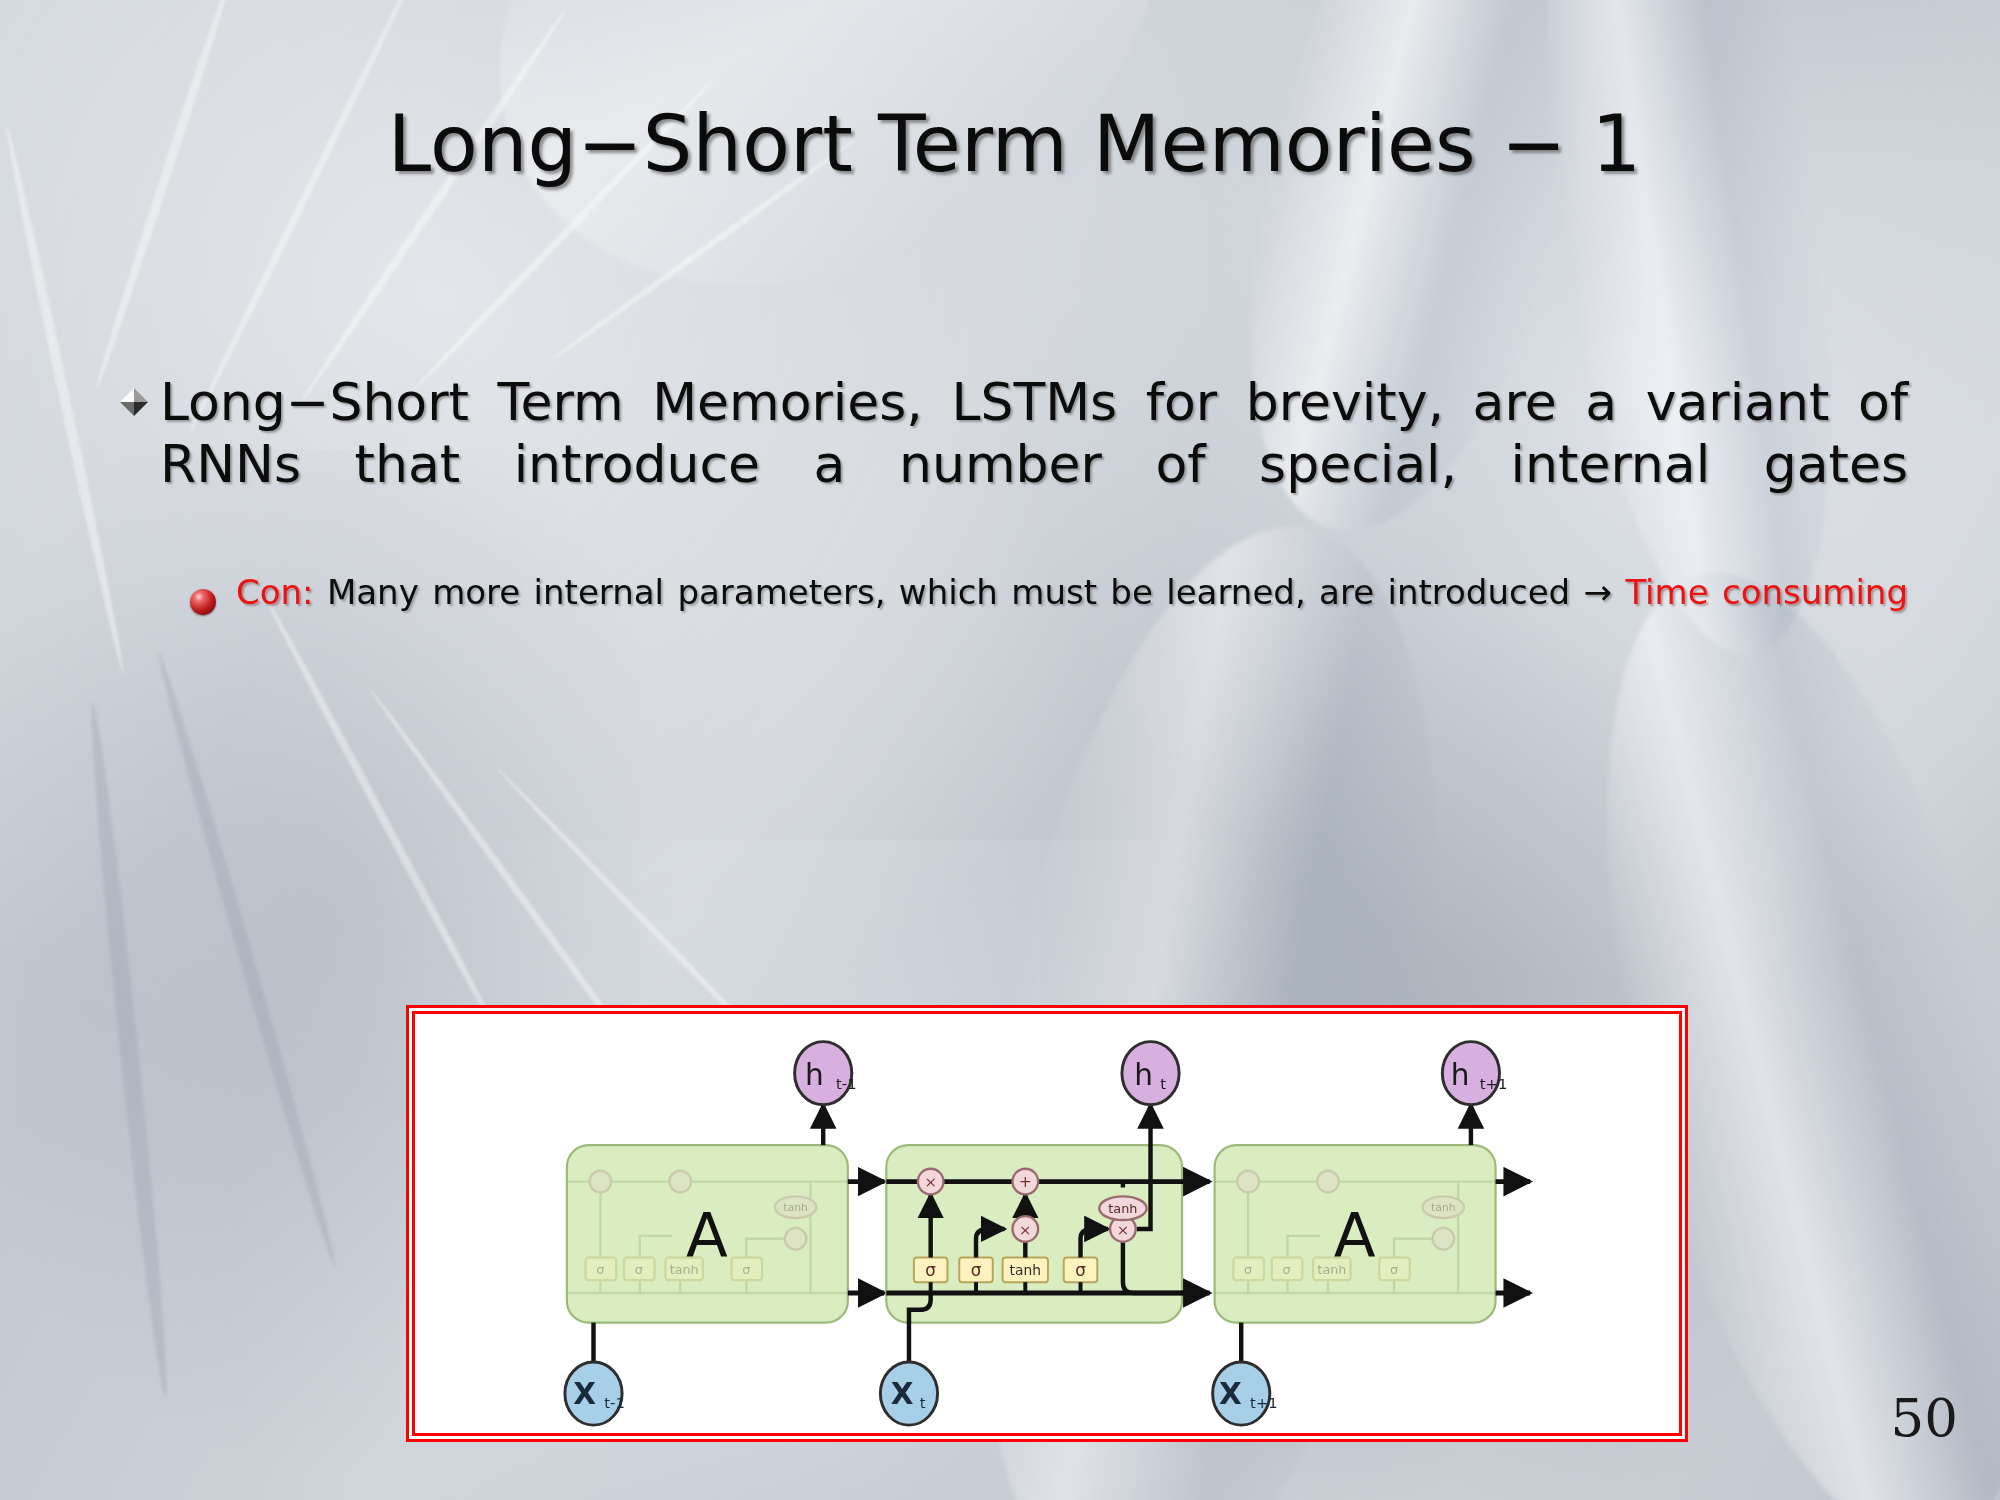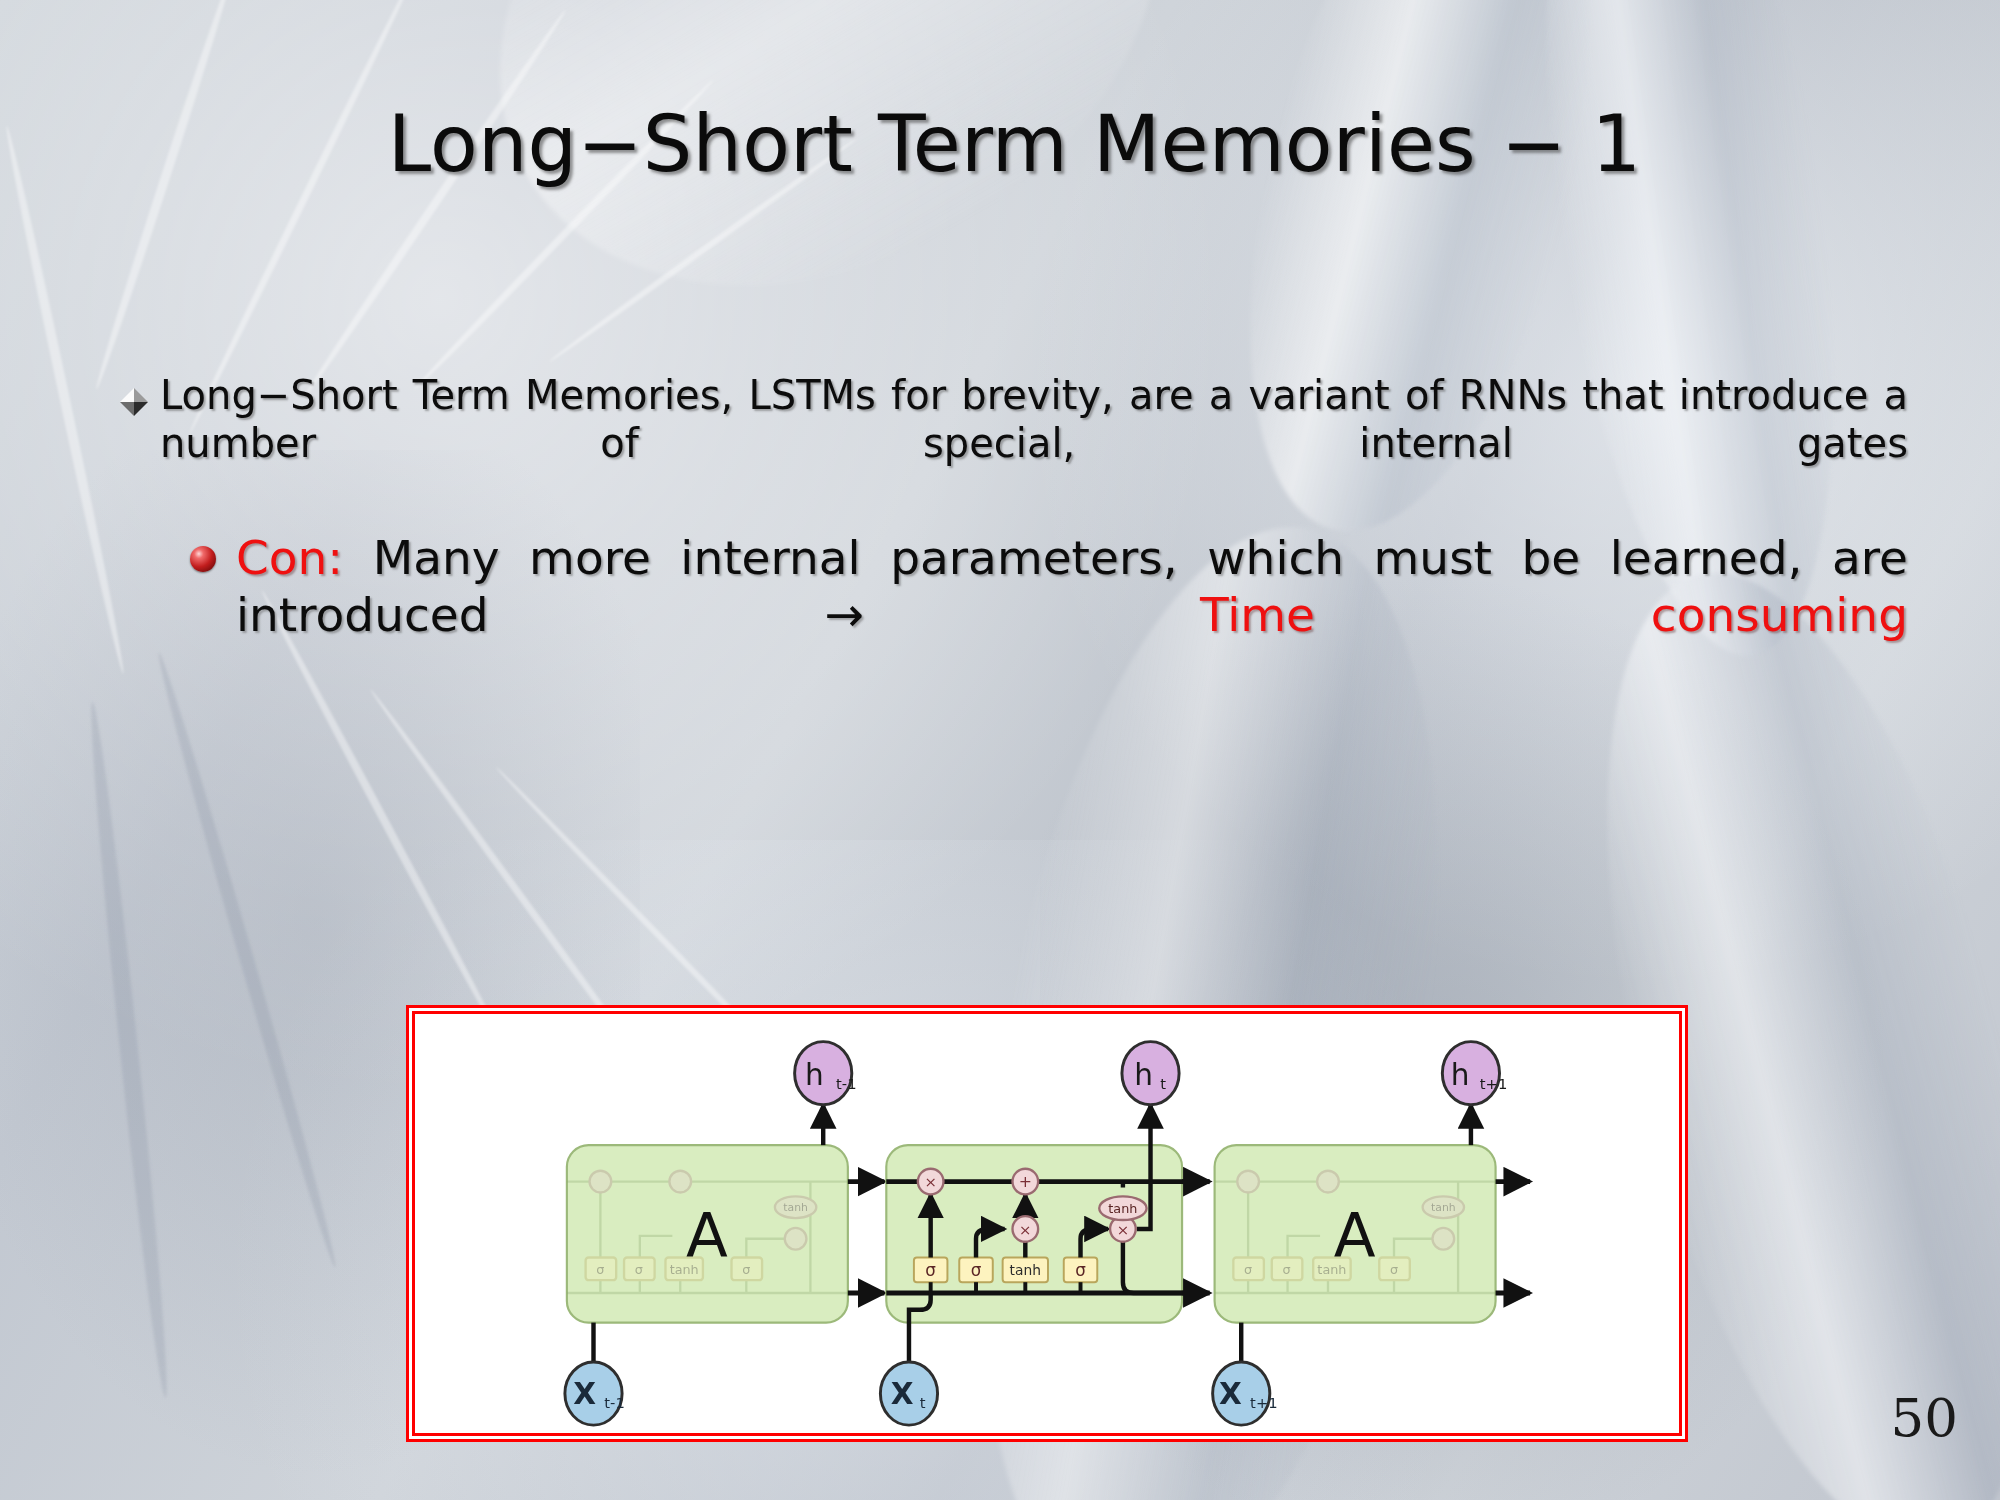--- a/index.html
+++ b/index.html
@@ -67,36 +67,36 @@
   .diamond i{
     position:absolute;left:0;top:0;width:0;height:0;display:block;
   }
   .d-tl{border-left:14px solid transparent;border-bottom:14px solid #fbfbfb;}
   .d-tr{left:14px !important;border-right:14px solid transparent;border-bottom:14px solid #9b9b9b;}
   .d-bl{top:14px !important;border-left:14px solid transparent;border-top:14px solid #6c6c6c;}
   .d-br{left:14px !important;top:14px !important;border-right:14px solid transparent;border-top:14px solid #2b2b2b;}
 
   .lvl1 .txt{
     flex:1;
-    font-size:40px;line-height:1.19;color:#0c0c0c;
+    font-size:52px;line-height:1.19;color:#0c0c0c;
     text-align:justify;text-justify:inter-word;
     text-shadow:2px 2px 2px rgba(80,80,80,.45);
   }
 
   .lvl2{
     display:flex;align-items:flex-start;margin-left:72px;margin-bottom:4px;
   }
   .lvl2 .marker{width:46px;flex:0 0 46px;margin-top:17px;}
   .ball{
     width:26px;height:26px;border-radius:50%;
     background:radial-gradient(circle at 34% 30%,#ffd9d9 0%,#f06a6a 18%,#c21d1d 52%,#7e0d0d 80%,#4d0606 100%);
     box-shadow:0 1px 2px rgba(0,0,0,.45);
   }
   .lvl2 .txt{
-    flex:1;font-size:47px;line-height:1.22;color:#0c0c0c;
+    flex:1;font-size:34px;line-height:1.22;color:#0c0c0c;
     text-align:justify;text-justify:inter-word;
     text-shadow:2px 2px 2px rgba(80,80,80,.42);
   }
   .red{color:#ef1010;text-shadow:2px 2px 2px rgba(90,40,40,.40);}
   .blue{color:#2b7fd0;text-shadow:2px 2px 2px rgba(40,60,90,.40);}
 
   
   .j::after{content:"";display:inline-block;width:100%;}
 
   

